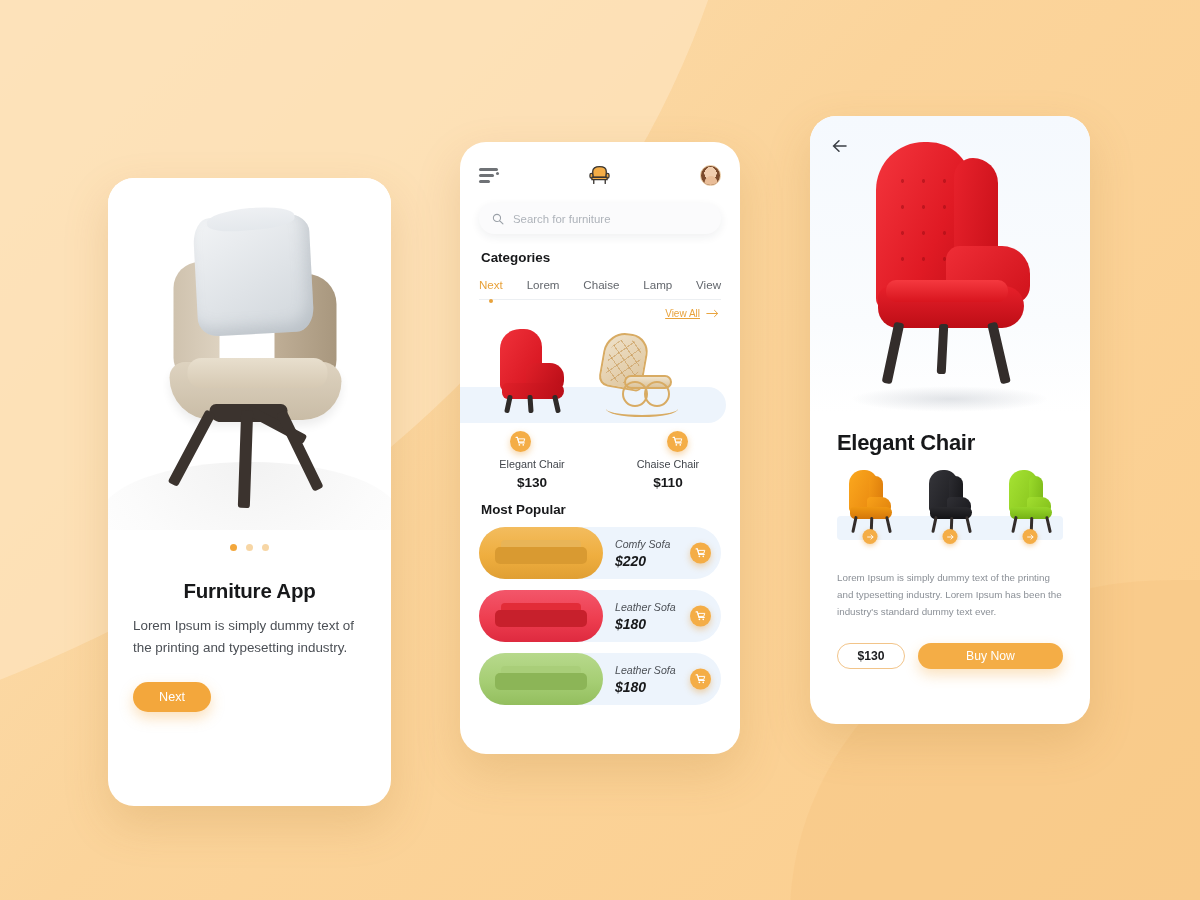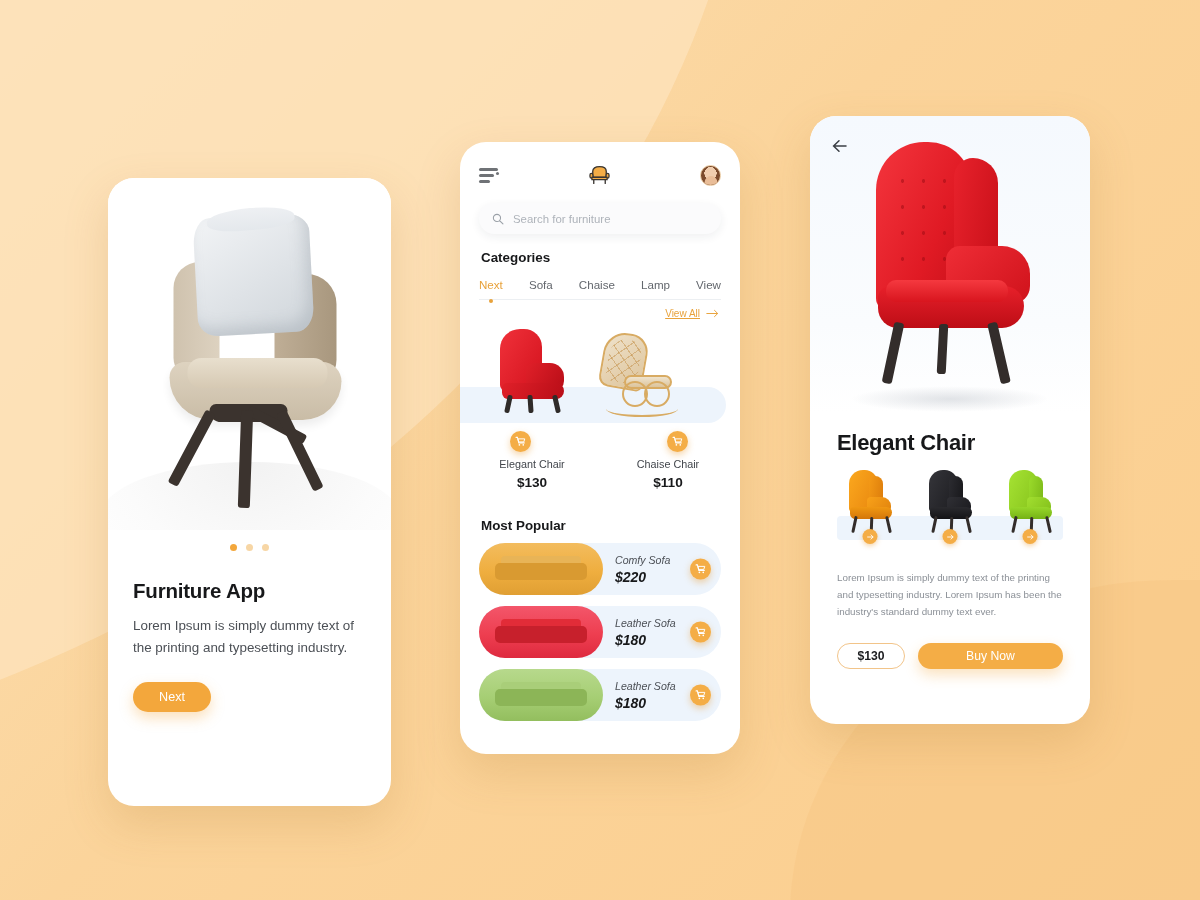--- a/index.html
+++ b/index.html
@@ -96,21 +96,21 @@
   .leg-b { left: 58px; top: 200px; width: 11px; height: 82px; transform: rotate(28deg); transform-origin: top center; }
   .leg-c { left: 128px; top: 200px; width: 11px; height: 86px; transform: rotate(-26deg); transform-origin: top center; }
   .leg-d { left: 96px; top: 198px; width: 10px; height: 64px; transform: rotate(-62deg); transform-origin: top center; }
   .c1-hub { position: absolute; left: 62px; top: 192px; width: 78px; height: 18px; background:#3b332e; border-radius: 8px 8px 14px 14px; }
 
   .dots { display: flex; gap: 9px; justify-content: center; margin-top: 14px; }
   .dot { width: 7px; height: 7px; border-radius: 50%; background: #F7D6A5; }
   .dot.on { background: #F3A73C; }
 
   .s1-body { padding: 28px 25px 0 25px; }
-  .s1-title { font-size: 20.5px; font-weight: 700; color: #17181a; letter-spacing: -.2px; }
+  .s1-title { font-size: 20.5px; font-weight: 700; color: #17181a; letter-spacing: -.2px; text-align: center; }
   .s1-desc { margin-top: 12px; font-size: 13.4px; line-height: 1.62; color: #4c5056; }
   .next-btn {
     margin-top: 24px; width: 78px; height: 30px;
     background: #F3A73C; color: #fff; border: 0;
     border-radius: 16px; font-size: 12.6px;
     font-family: "Liberation Sans", sans-serif;
     cursor: pointer;
     box-shadow: 0 6px 14px rgba(243,167,60,.35);
   }
 
@@ -411,21 +411,21 @@
         <circle cx="6.6" cy="6.6" r="4.8" fill="none" stroke="#9aa0a7" stroke-width="1.4"></circle>
         <path d="M10.4 10.4L14.6 14.6" stroke="#9aa0a7" stroke-width="1.4" stroke-linecap="round"></path>
       </svg>
       <input type="text" placeholder="Search for furniture" style="">
     </div>
 
     <div class="sec-title">Categories</div>
 
     <div class="tabs">
       <div class="tab active">Next</div>
-      <div class="tab">Sofa</div>
+      <div class="tab">Lorem</div>
       <div class="tab">Chaise</div>
       <div class="tab">Lamp</div>
       <div class="tab">View</div>
     </div>
 
     <div class="view-all">
       <span>View All</span>
       <svg width="13" height="9" viewBox="0 0 16 10">
         <path d="M1 5h13M10.5 1.2L14.4 5l-3.9 3.8" fill="none" stroke="#E8A23B" stroke-width="1.2" stroke-linecap="round"></path>
       </svg>
@@ -477,21 +477,21 @@
       <div class="cell">
         <div class="p-name">Elegant Chair</div>
         <div class="p-price">$130</div>
       </div>
       <div class="cell">
         <div class="p-name">Chaise Chair</div>
         <div class="p-price">$110</div>
       </div>
     </div>
 
-    <div class="sec-title" style="margin-top:28px">Most Popular</div>
+    <div class="sec-title" style="margin-top:12px">Most Popular</div>
 
     <div class="pop-list">
 
       <div class="pop-item">
         <div class="pop-thumb" style="background:linear-gradient(180deg,#F3BC5E 0%,#EFAE3F 55%,#E09F33 100%)">
           <div class="sofa">
             <div class="bk" style="background:#E8B457"></div>
             <div class="cu" style="left:4px;background:#F0C471"></div>
             <div class="cu" style="left:34px;background:#F0C471"></div>
             <div class="cu" style="left:64px;background:#F0C471"></div>

